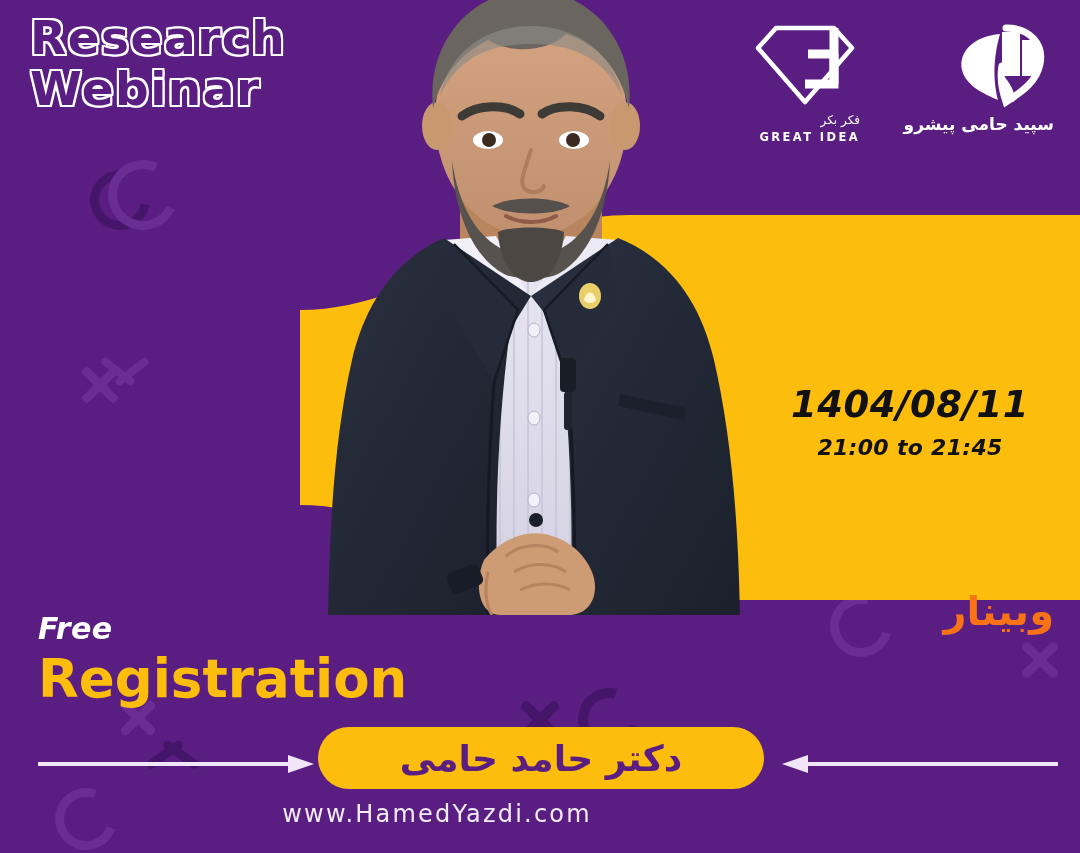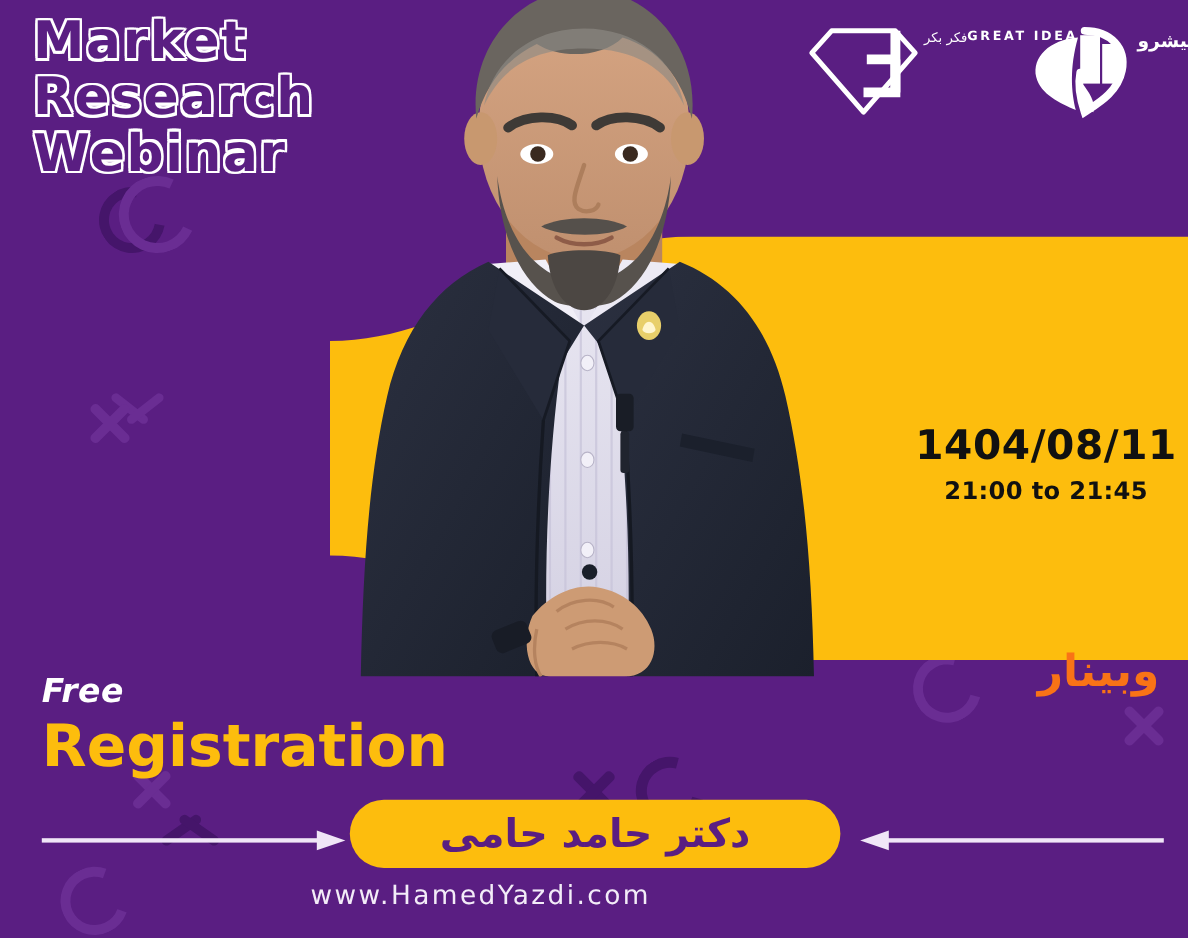--- a/index.html
+++ b/index.html
@@ -100,22 +100,22 @@
     position: absolute;
     right: 26px;
     top: 22px;
     display: flex;
     gap: 64px;
     align-items: flex-start;
     z-index: 25;
   }
   .logo-block {
     display: flex;
-    flex-direction: row;
-    align-items: flex-start;
+    flex-direction: column;
+    align-items: flex-end;
     width: 130px;
   }
   .logo-mark { height: 86px; display:flex; align-items:center; justify-content:center; }
   .logo-fa {
     color: #ffffff;
     font-size: 12px;
     letter-spacing: 0.5px;
     margin-top: 5px;
     direction: rtl;
     white-space: nowrap;
@@ -134,25 +134,26 @@
     font-weight: 700;
     letter-spacing: 0.5px;
     margin-top: 6px;
     direction: rtl;
     white-space: nowrap;
   }
 
   
   #datetime {
     position: absolute;
-    left: 823px;
+    left: 782px;
     top: 383px;
     width: 256px;
     text-align: center;
     z-index: 22;
+    font-style: italic;
   }
   #date-text {
     color: #111111;
     font-size: 37px;
     font-weight: 700;
     letter-spacing: 0.5px;
     line-height: 44px;
     white-space: nowrap;
   }
   #time-text {
@@ -464,21 +465,20 @@
       <path d="M258,556 C272,544 296,542 310,552" fill="none" stroke="#b5835f" stroke-width="3"></path>
       <path d="M266,572 C282,562 304,562 318,572" fill="none" stroke="#b5835f" stroke-width="3"></path>
       <path d="M272,590 C288,582 308,582 322,590" fill="none" stroke="#b5835f" stroke-width="3"></path>
       <path d="M240,572 C236,590 238,606 244,615" fill="none" stroke="#b5835f" stroke-width="3"></path>
     </g>
 
     <rect x="200" y="568" width="34" height="22" rx="6" fill="#181c26" transform="rotate(-22 217 579)"></rect>
   </svg>
 
   <div id="headline">
-    <span class="hl">Market</span>
     <span class="hl">Research</span>
     <span class="hl">Webinar</span>
   </div>
 
   <div id="logos">
 
     <div class="logo-block">
       <div class="logo-mark">
         <svg width="110" height="82" viewBox="0 0 110 82">
           <path d="M8,24 L26,4 L84,4 L102,24 L55,78 Z" fill="none" stroke="#ffffff" stroke-width="4.5" stroke-linejoin="round"></path>

